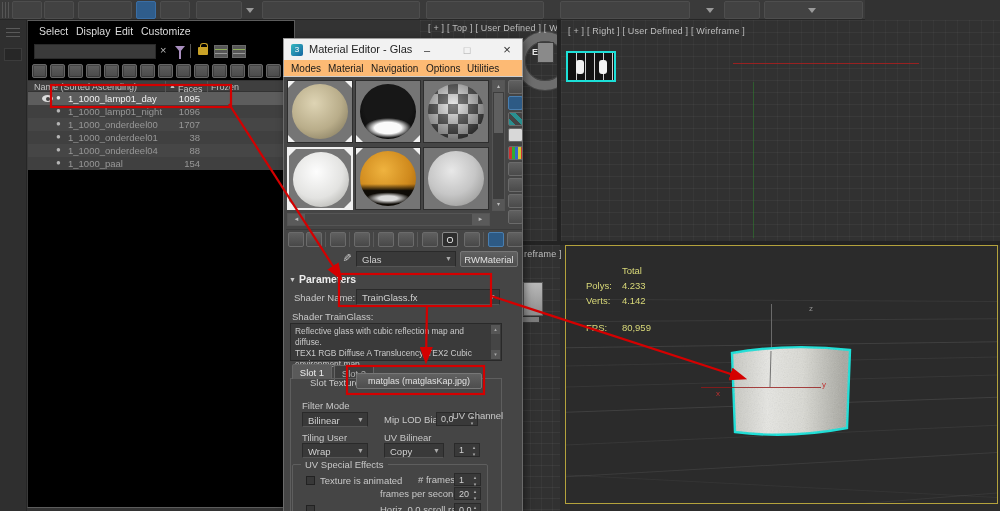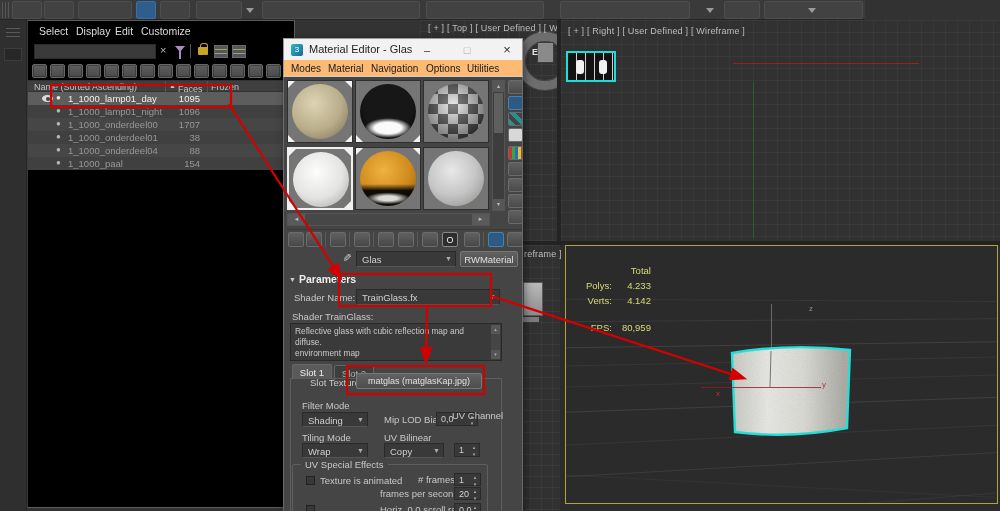--- a/index.html
+++ b/index.html
@@ -47,21 +47,21 @@
   .axis-green { position:absolute; left:192px; top:62px; width:1px; height:156px; background:rgba(40,130,40,0.5); }
 
   
   .front-obj { position:absolute; left:103px; top:242px; width:20px; height:34px; background:linear-gradient(#b9b9b9,#8d8d8d); border:1px solid #5a5a5a; }
   .front-obj2 { position:absolute; left:103px; top:277px; width:16px; height:5px; background:#7c7c7c; }
 
   
   .vp-persp { position:absolute; left:145px; top:225px; width:433px; height:259px; background:#2b2b2b; border:1px solid #b4a23c; overflow:hidden; }
   .pline { position:absolute; left:-10px; width:460px; height:1px; transform-origin:right center; }
   .stats { position:absolute; left:10px; top:16px; font-size:9.5px; color:#d8d878; line-height:13px; }
-  .stats table td { font-size:9.5px; color:#d8d878; padding:0 0 0 8px;text-align:right; }
+  .stats table td { font-size:9.5px; color:#d8d878; padding:0 0 0 8px; }
   .stats .gap { height:10px; }
   .zline { position:absolute; left:205px; top:58px; width:1px; height:48px; background:#6a6a6a; }
   .zlabel { position:absolute; left:243px; top:58px; font-size:8px; color:#8f8f8f; }
   .gizmo-line { position:absolute; left:135px; top:141px; width:120px; height:1px; background:rgba(150,25,25,0.8); }
   .axis-xy { position:absolute; font-size:8px; color:#c03030; }
 
   
   .scene-explorer { position:absolute; left:27px; top:20px; width:268px; height:488px; background:#000000; border:1px solid #5c5c5c; border-left-color:#3a3a3a; z-index:30; }
   .se-menu { position:absolute; left:0; top:0; width:100%; height:20px; }
   .se-menu span { position:absolute; top:4px; font-size:10.5px; color:#dcdcdc; }
@@ -466,46 +466,47 @@
 
       <span class="lbl" style="left:10px;top:215px">Shader Name:</span>
       <div class="dd" style="left:72px;top:212px;width:144px">
         <span class="val">TrainGlass.fx</span>
         <span class="arr">▼</span>
       </div>
 
       <span class="lbl" style="left:8px;top:234px">Shader TrainGlass:</span>
       <div class="desc-box">
         <div>Reflective glass with cubic reflection map and diffuse.</div>
+        <div>TEX1 RGB Diffuse A Translucency, TEX2 Cubic</div>
         <div>environment map</div>
         <div class="sb">
           <span style="top:0">▴</span>
           <span style="top:25px">▾</span>
         </div>
       </div>
 
       <div class="tab on" style="left:8px;top:287px;width:40px">Slot 1</div>
       <div class="tab off" style="left:50px;top:288px;width:40px">Slot 2</div>
       <div class="groupbox"></div>
 
       <span class="lbl" style="left:26px;top:300px">Slot Texture</span>
       <div class="pushbtn" style="left:72px;top:296px;width:126px;line-height:15px;font-size:9px">matglas (matglasKap.jpg)</div>
 
       <span class="lbl" style="left:18px;top:323px">Filter Mode</span>
       <div class="dd" style="left:18px;top:335px;width:66px;height:15px">
-        <span class="val">Shading</span>
+        <span class="val">Bilinear</span>
         <span class="arr">▼</span>
       </div>
       <span class="lbl" style="left:100px;top:337px">Mip LOD Bias</span>
       <div class="spin" style="left:152px;top:335px;width:42px">
         <span class="v">0,0</span>
         <span class="ar"><span>▴</span><br><span>▾</span></span>
       </div>
 
-      <span class="lbl" style="left:18px;top:355px">Tiling Mode</span>
+      <span class="lbl" style="left:18px;top:355px">Tiling User</span>
       <span class="lbl" style="left:100px;top:355px">UV Bilinear</span>
       <span class="lbl" style="left:168px;top:333px">UV Channel</span>
       <div class="dd" style="left:18px;top:366px;width:66px;height:15px">
         <span class="val">Wrap</span>
         <span class="arr">▼</span>
       </div>
       <div class="dd" style="left:100px;top:366px;width:60px;height:15px">
         <span class="val">Copy</span>
         <span class="arr">▼</span>
       </div>

